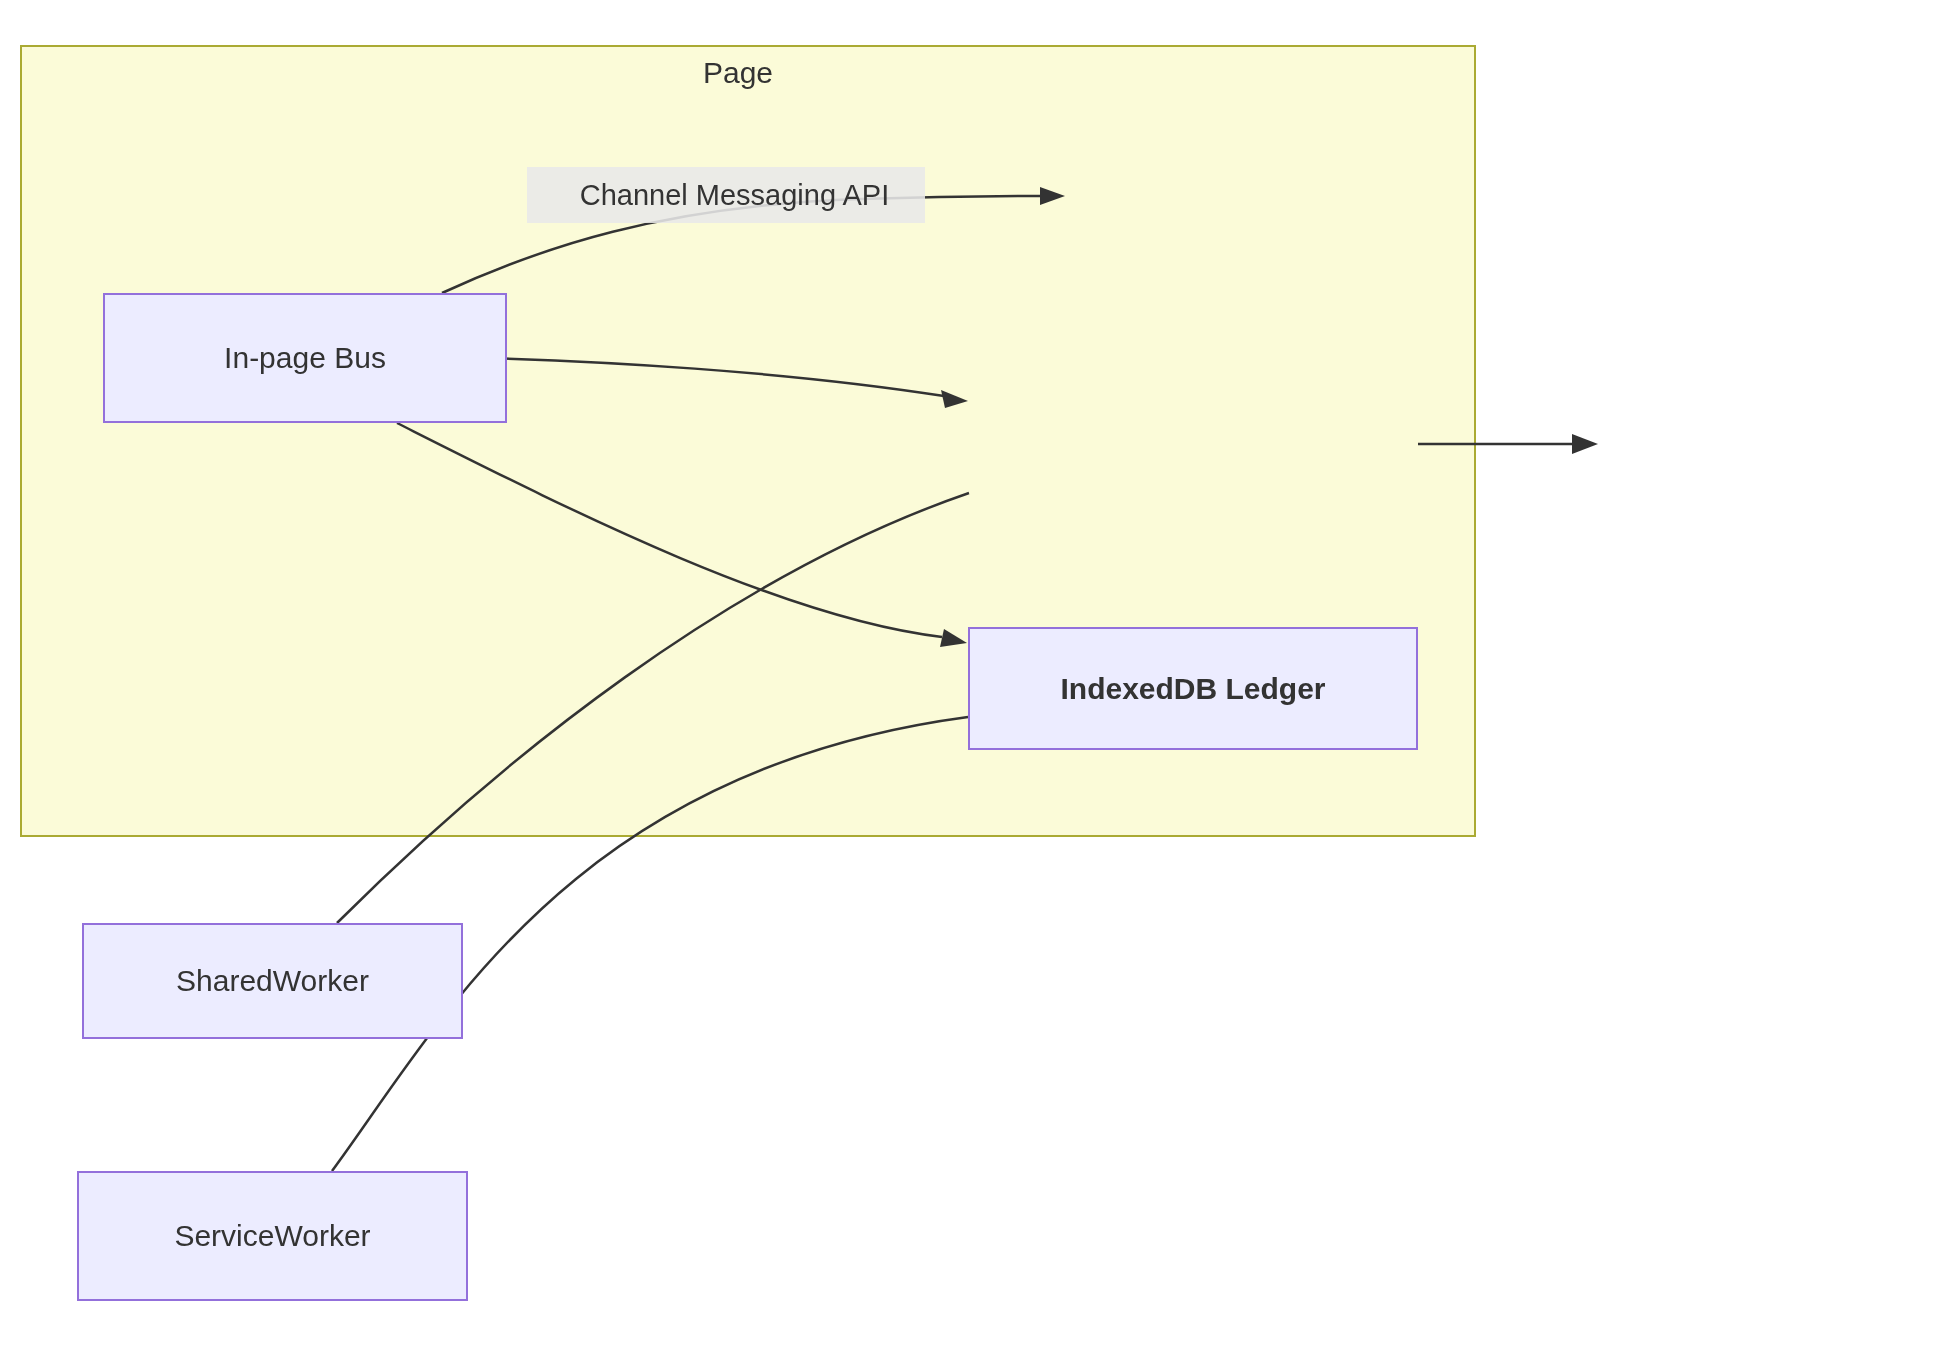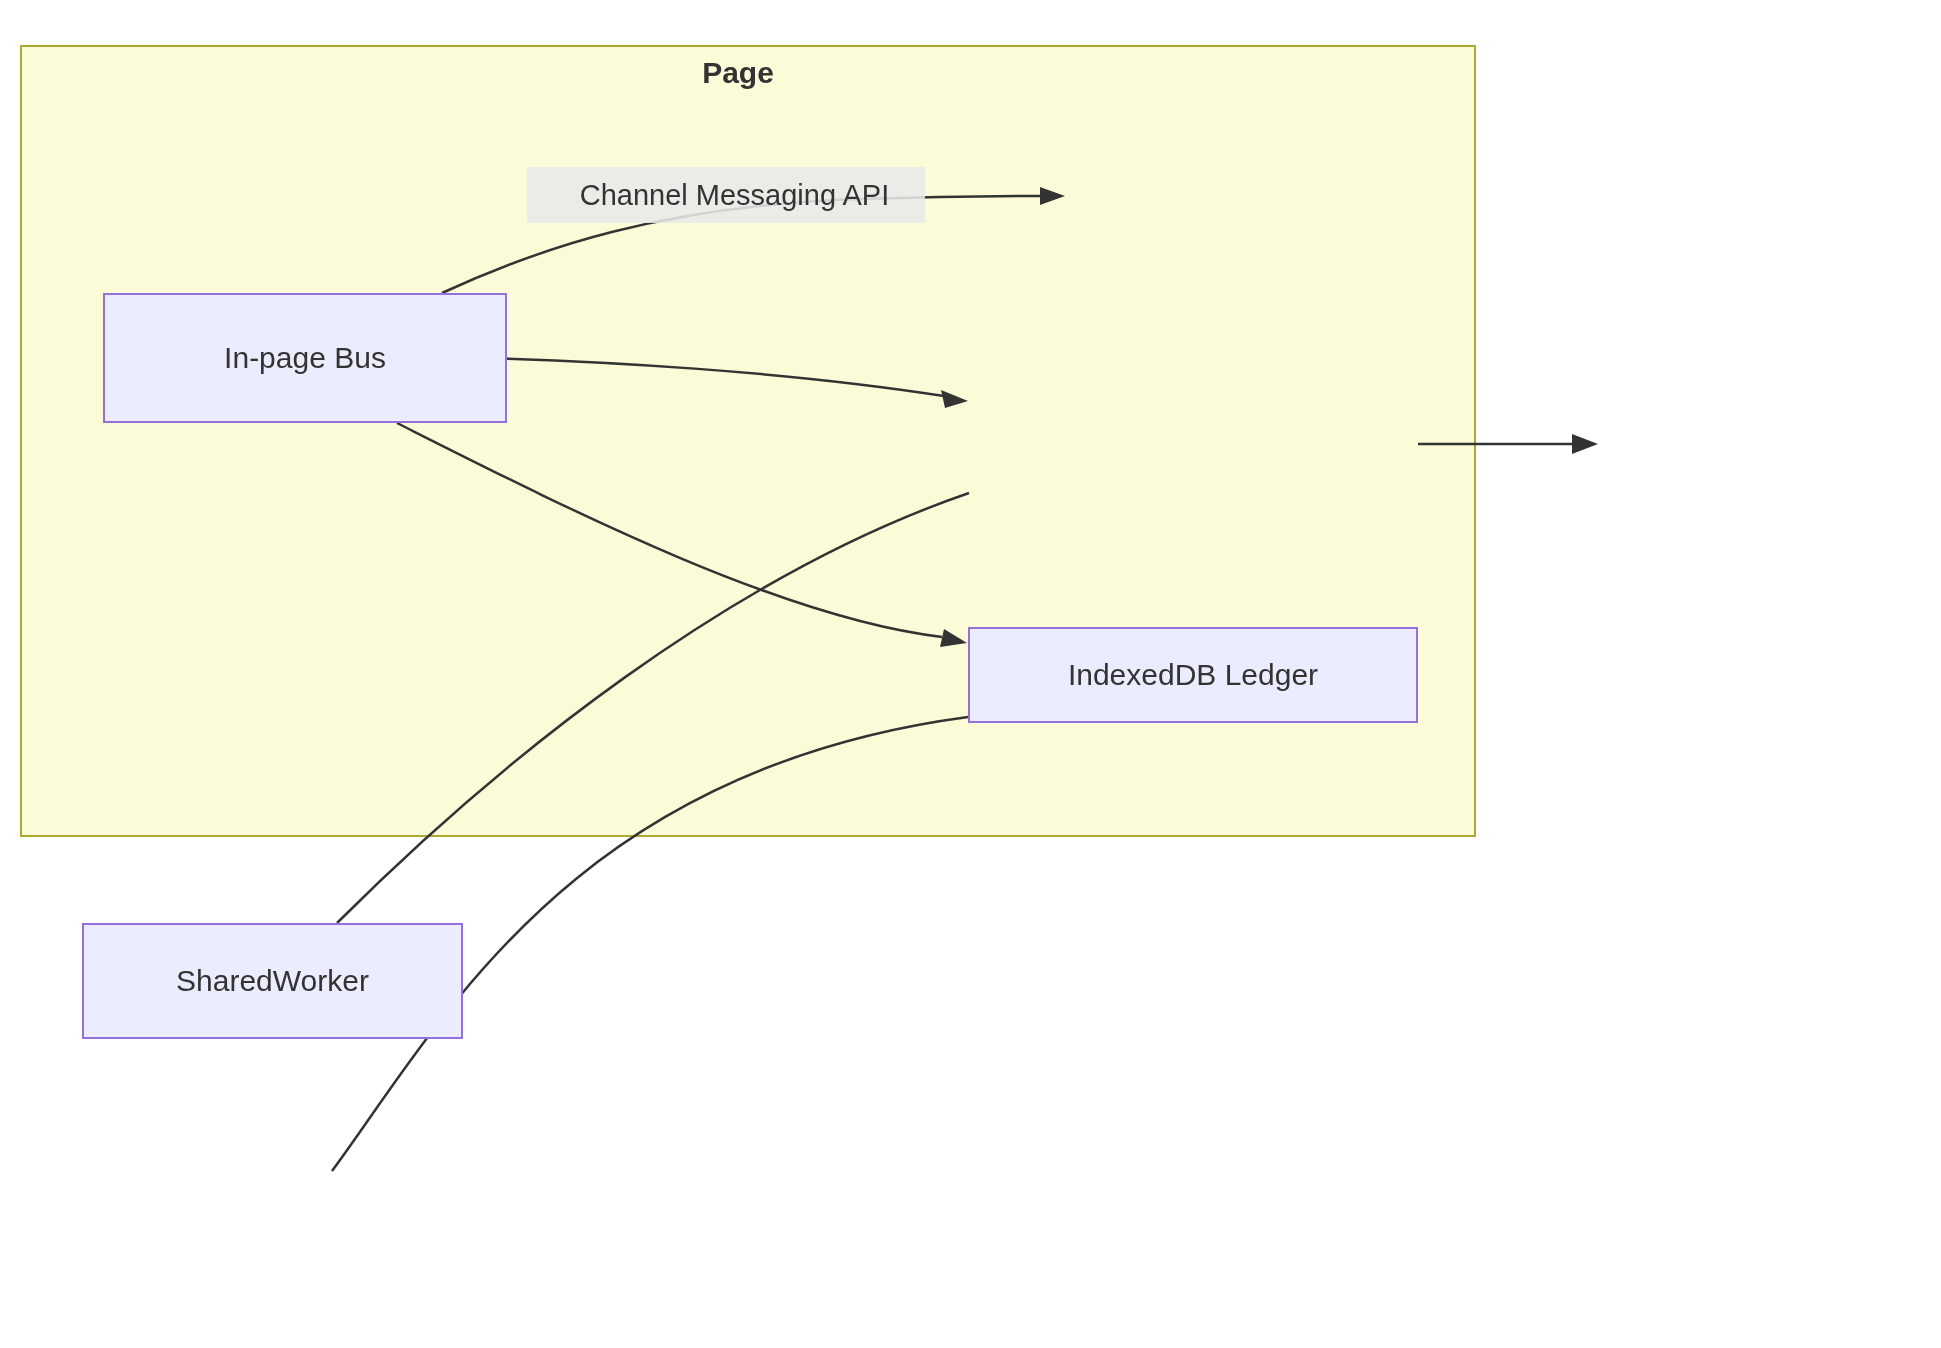--- a/index.html
+++ b/index.html
@@ -19,21 +19,21 @@
     background: #fbfbd8;
     border: 2px solid #aaaa33;
     box-sizing: border-box;
   }
   .cluster-title {
     position: absolute;
     left: 20px; top: 56px;
     width: 1436px;
     text-align: center;
     font-size: 30px;
-    font-weight: 700;
+    font-weight: 400;
     color: #333333;
   }
   svg.edge-layer {
     position: absolute;
     left: 0; top: 0;
     width: 1941px; height: 1348px;
   }
   .edge-path { stroke: #333333; stroke-width: 2.5; fill: none; }
   .arrowhead { fill: #333333; stroke: none; }
   .node {
@@ -88,27 +88,30 @@
     <path class="edge-path" d="M1418,444 L1572,444"></path>
     <polygon class="arrowhead" points="1598,444 1572,434 1572,454"></polygon>
   </svg>
 
 
   <div class="node" style="left:103px; top:293px; width:404px; height:130px;">
     <span>In-page Bus</span>
   </div>
 
 
-  <div class="node" style="left:968px; top:627px; width:450px; height:96px;">
+  <div class="node" style="left:968px; top:627px; width:450px; height:123px;font-weight:bold;">
     <span>IndexedDB Ledger</span>
   </div>
 
 
   <div class="node" style="left:82px; top:923px; width:381px; height:116px;">
     <span>SharedWorker</span>
   </div>
 
+  <div class="node" style="left:77px; top:1171px; width:391px; height:130px;">
+    <span>ServiceWorker</span>
+  </div>
 
   <div class="edge-label">
     <span>Channel Messaging API</span>
   </div>
 
 </div>
 
 </body></html>

